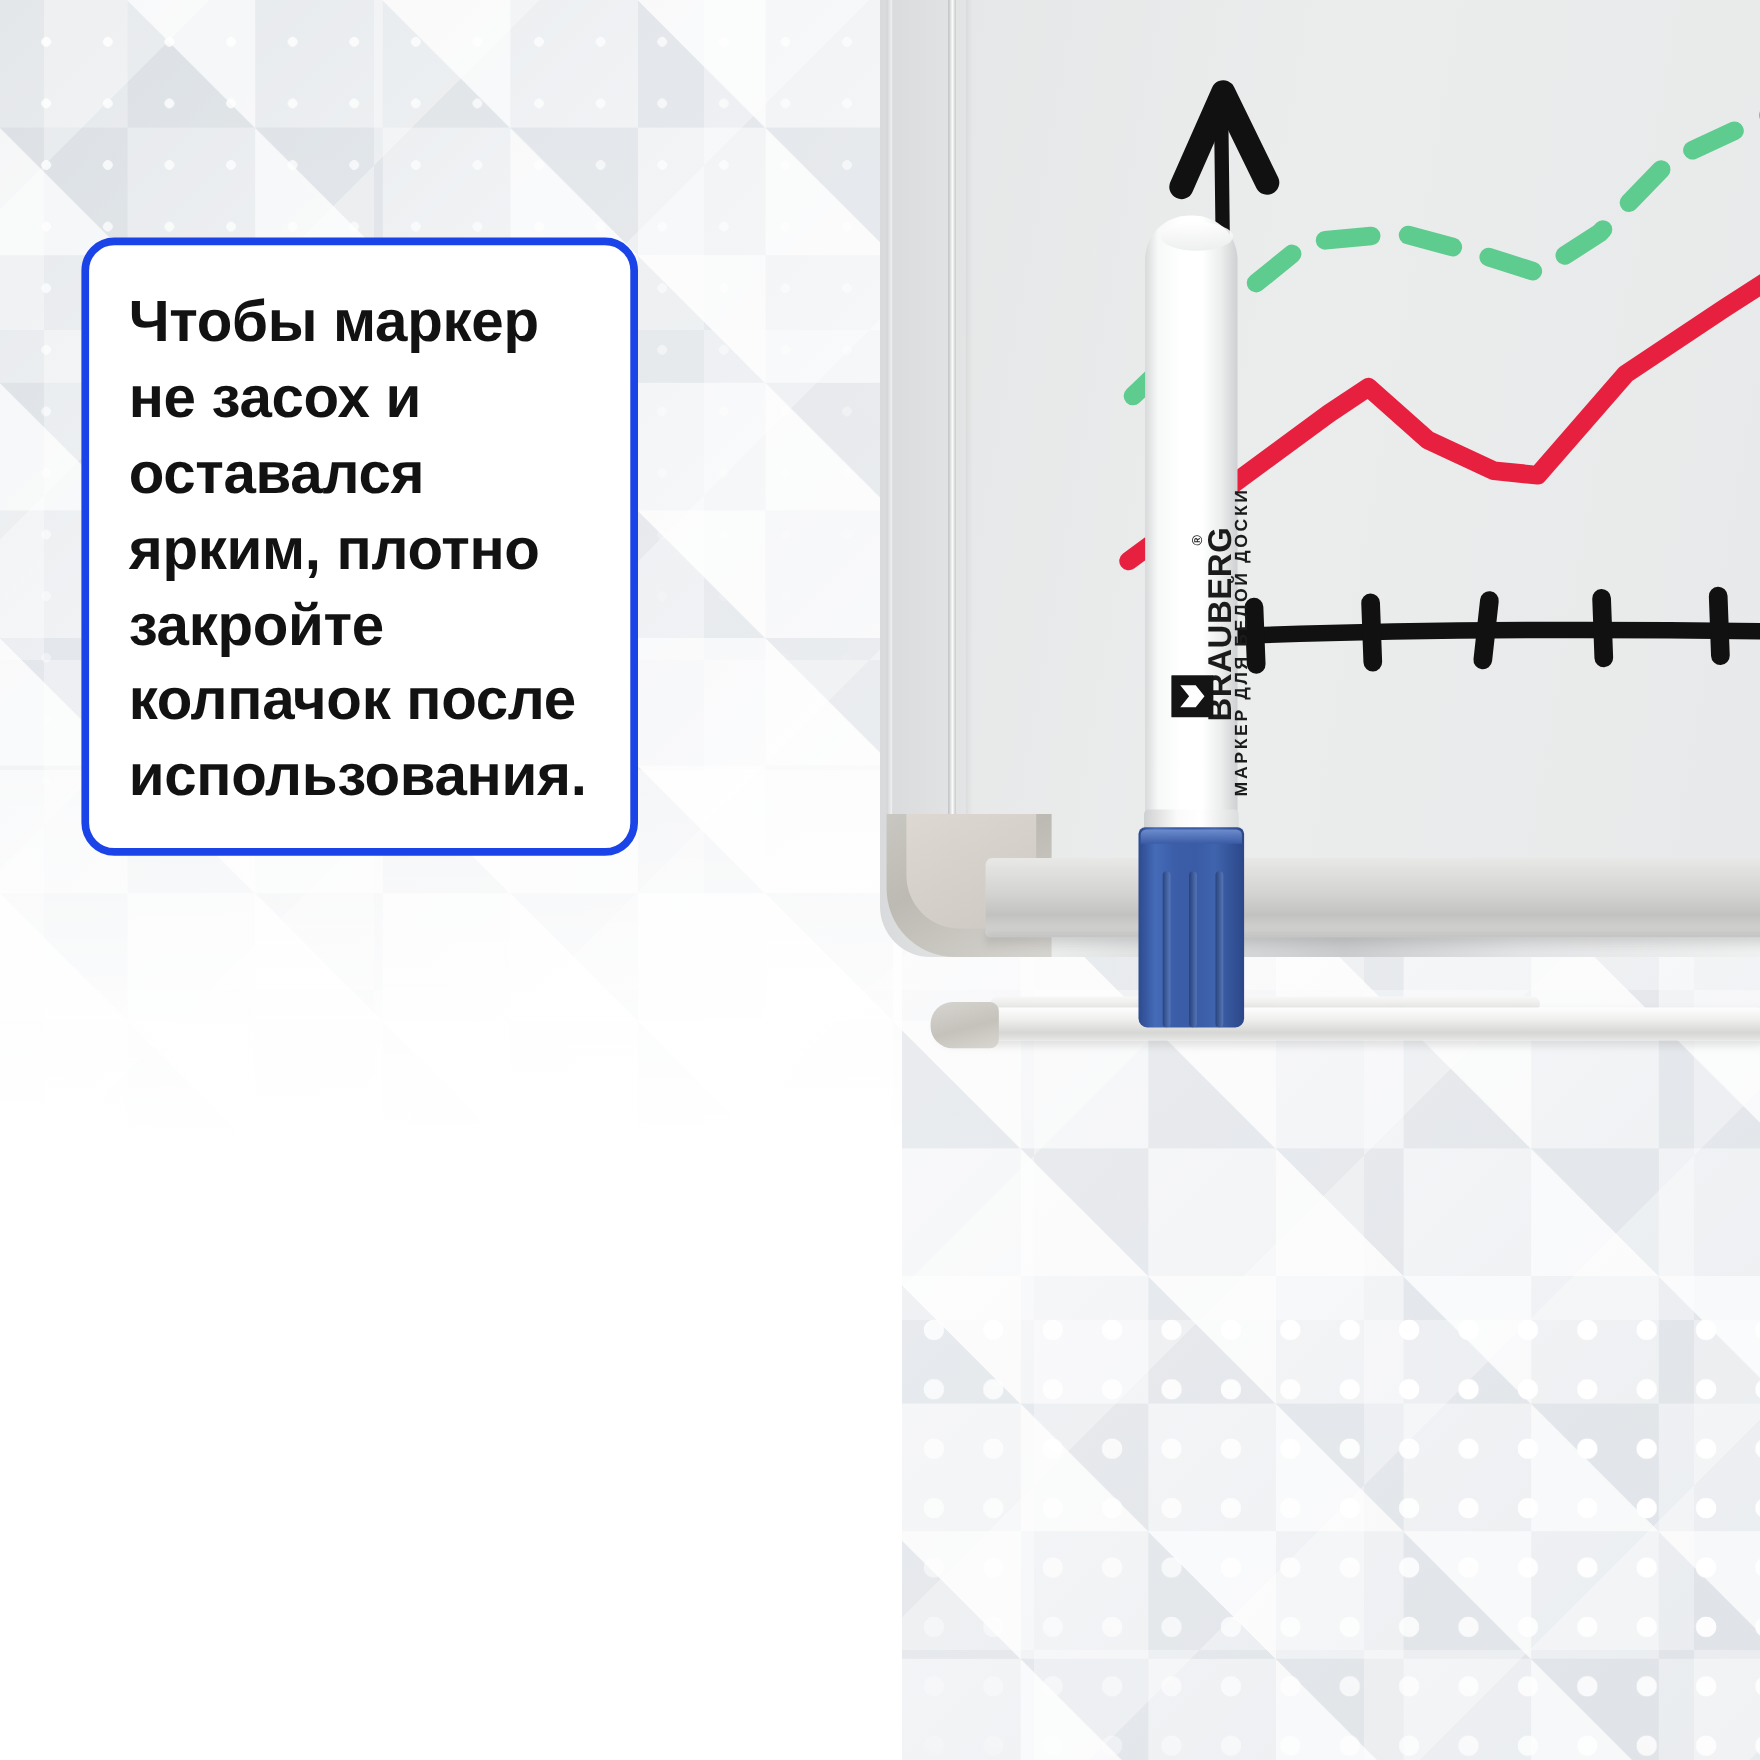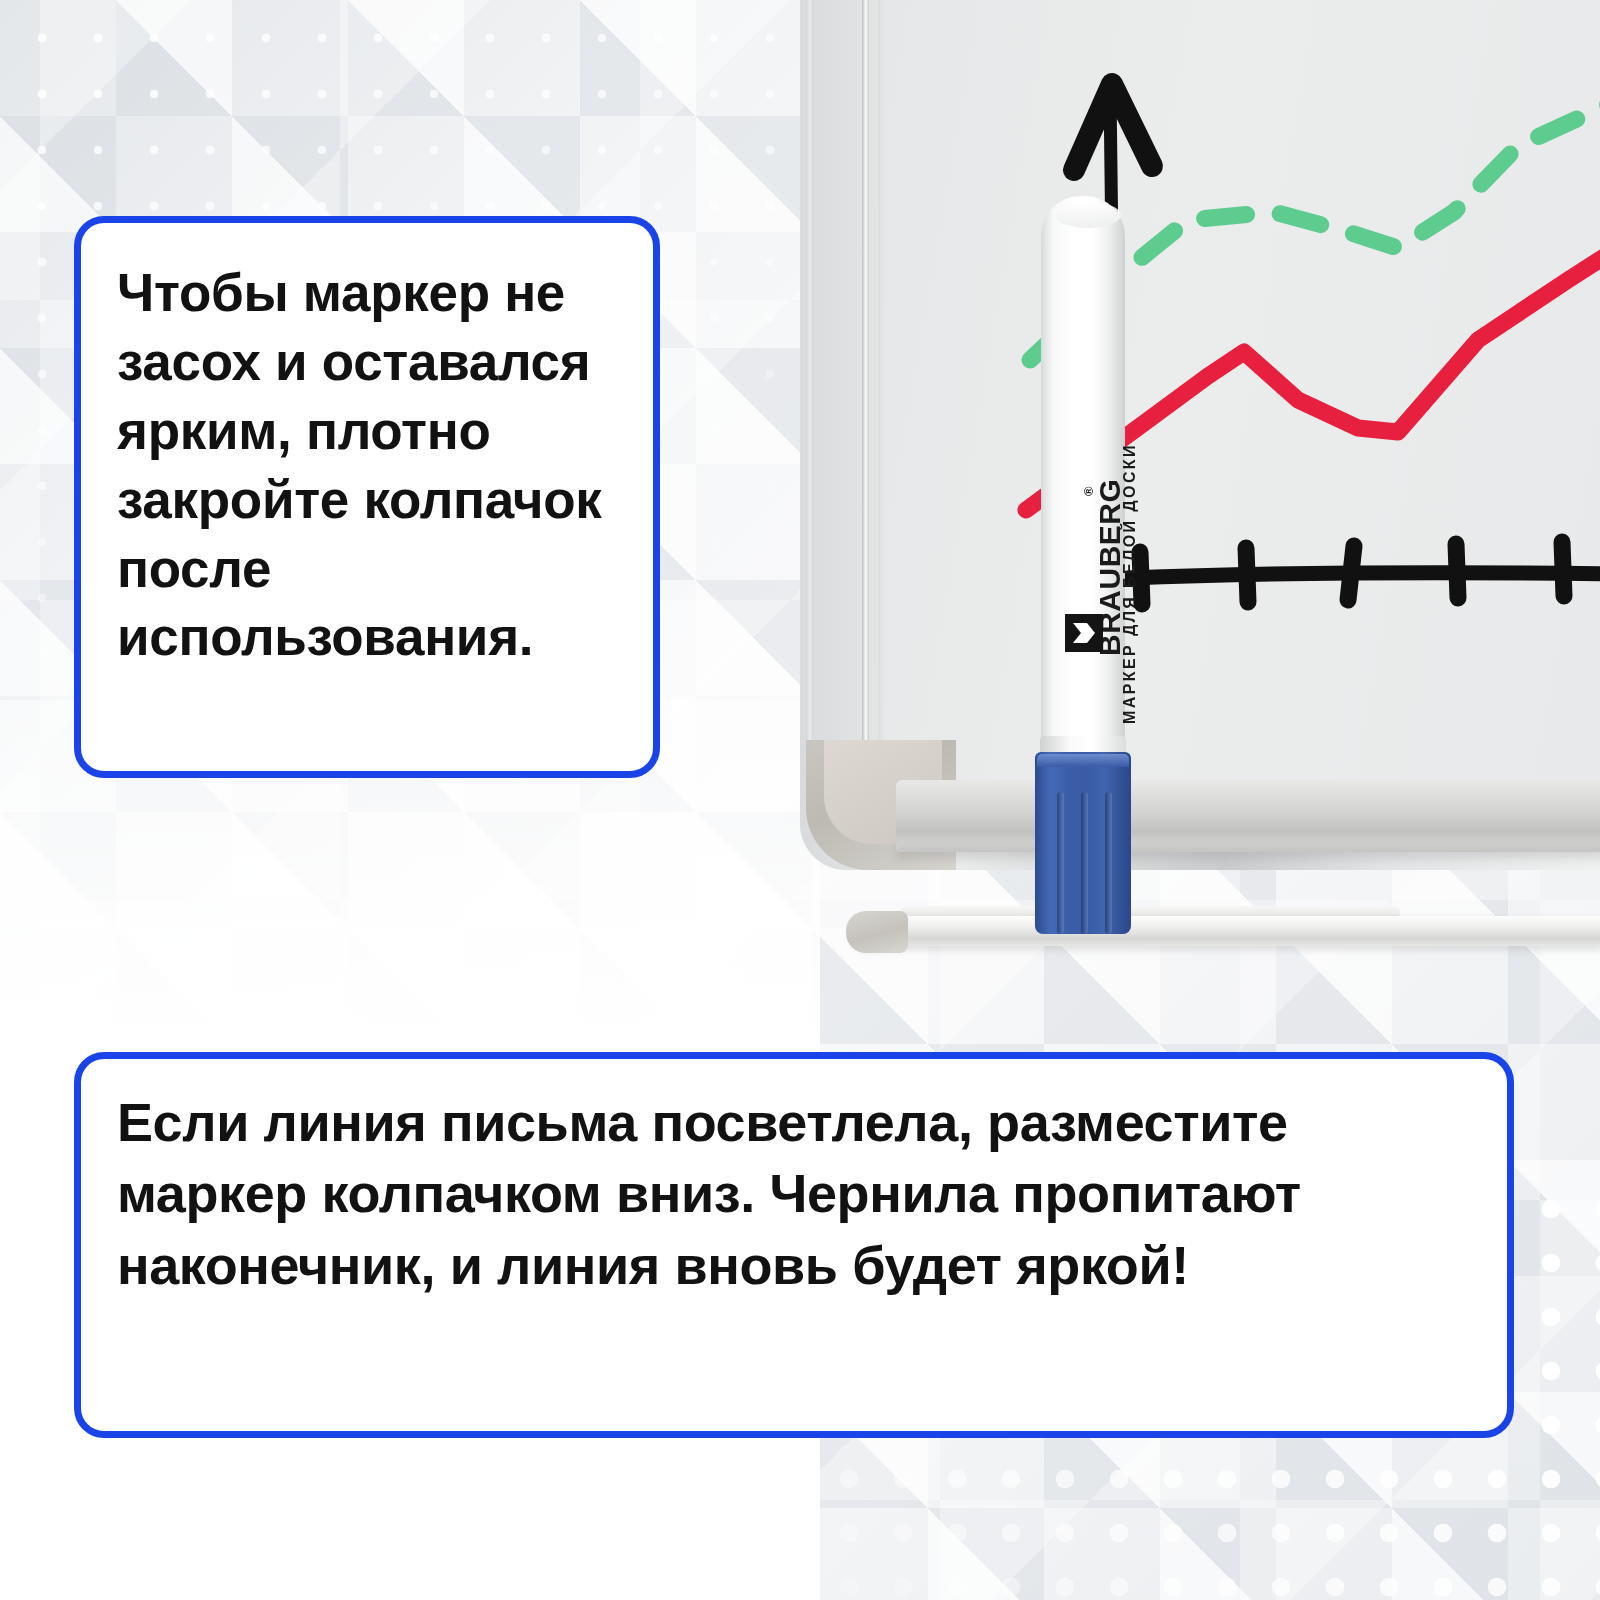--- a/index.html
+++ b/index.html
@@ -295,21 +295,21 @@
   }
   .card-text {
     color: #121212;
     font-family: "Liberation Sans", sans-serif;
     font-weight: 700;
     white-space: pre-line;
   }
   #card-one {
     left: 74px;
     top: 216px;
-    width: 586px;
+    width: 506px;
     height: 562px;
   }
   #card-one .card-text {
     position: absolute;
     left: 36px;
     top: 36px;
     right: 22px;
     font-size: 53px;
     line-height: 1.30;
     letter-spacing: -.3px;
@@ -400,17 +400,14 @@
       <div class="cap-groove" style="left:22px"></div>
       <div class="cap-groove" style="left:46px"></div>
       <div class="cap-groove" style="left:70px"></div>
     </div>
   </div>
 
   <div class="card" id="card-one">
     <div class="card-text">Чтобы маркер не засох и оставался ярким, плотно закройте колпачок после использования.</div>
   </div>
 
-  <div class="card" id="card-two">
-    <div class="card-text">Если линия письма посветлела, разместите маркер колпачком вниз. Чернила пропитают наконечник, и линия вновь будет яркой!</div>
-  </div>
 
 </div>
 
 </body></html>

